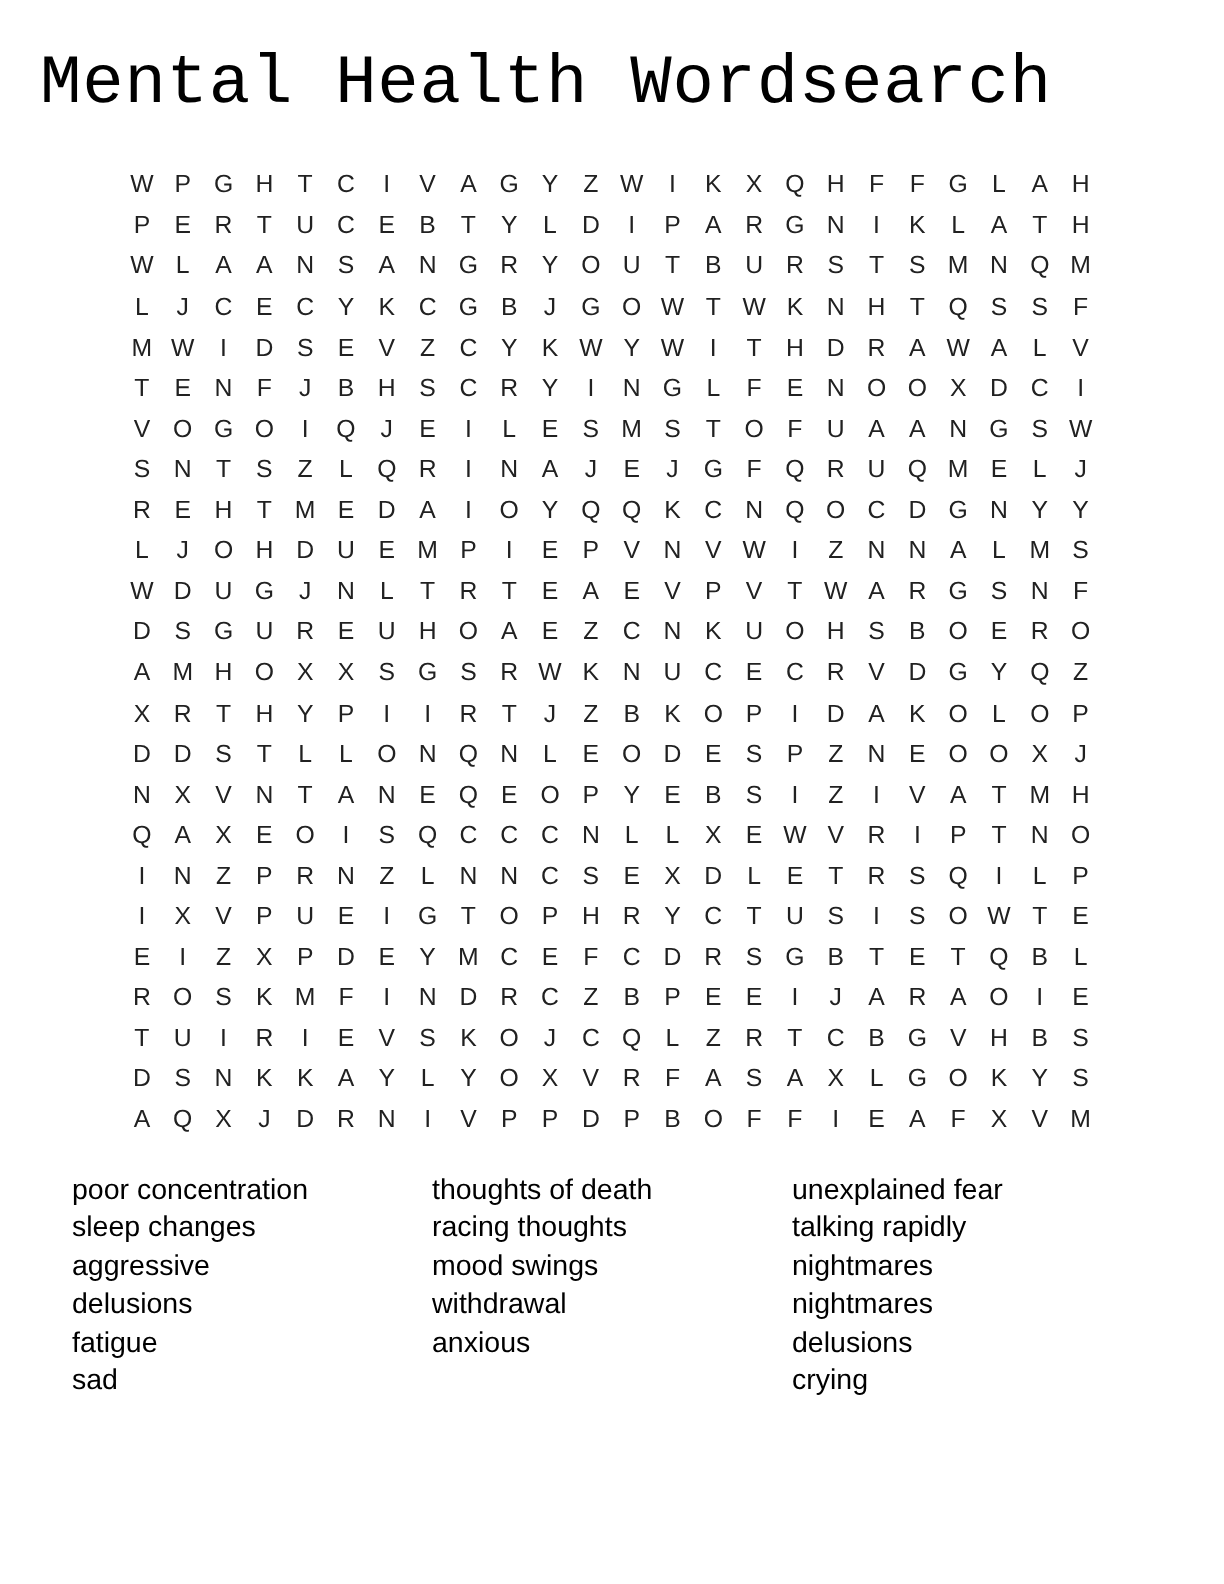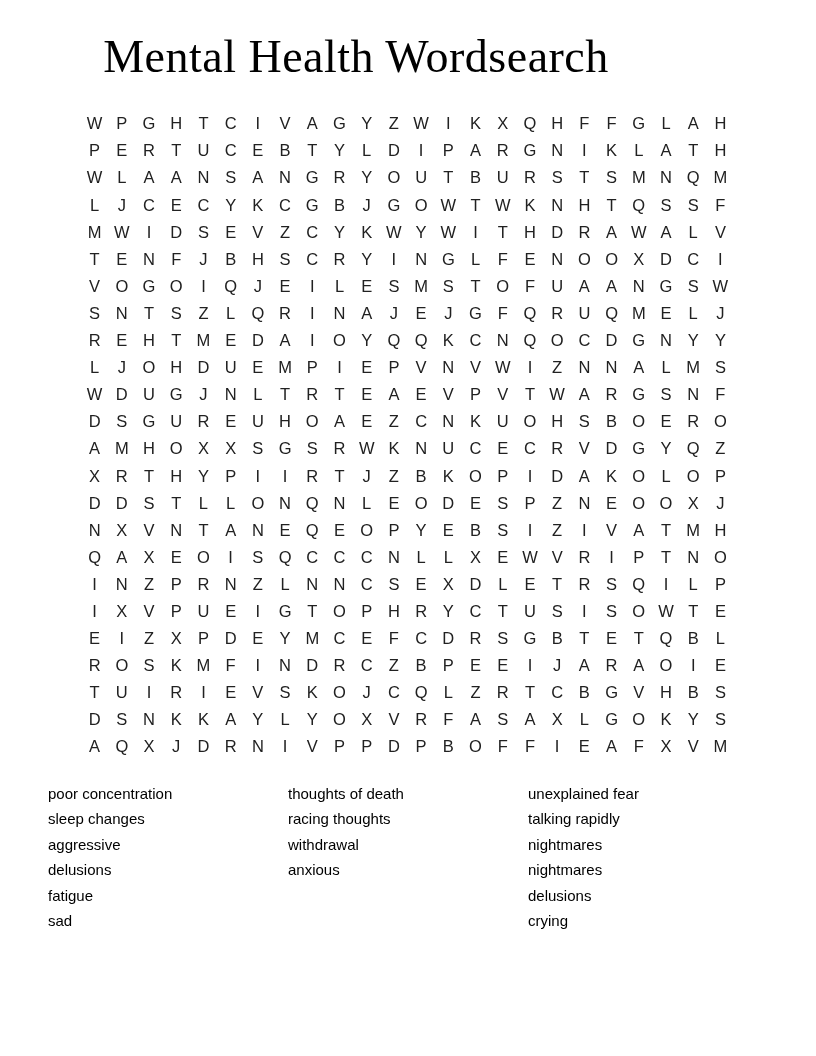--- a/index.html
+++ b/index.html
@@ -12,29 +12,29 @@
     width: 816px;
     height: 1056px;
     background: #ffffff;
     overflow: hidden;
     font-family: "Liberation Sans", sans-serif;
     color: #000000;
   }
   .title {
     position: absolute;
     top: 30px;
-    left: 0;
+    left: 8px;
     width: 712px;
     margin: 0;
     text-align: center;
     font-size: 46px;
     font-weight: 400;
     letter-spacing: 0.5px;
     color: #000000;
-    font-family: Liberation Serif, serif;
+    font-family: Liberation Mono, monospace;
   }
   .grid {
     position: absolute;
     top: 110px;
     left: 81px;
     width: 653px;
     display: grid;
     grid-template-columns: repeat(24, 1fr);
     grid-auto-rows: 27.1px;
   }
@@ -53,21 +53,21 @@
     left: 48px;
     width: 740px;
     display: flex;
     flex-direction: row;
   }
   .word-col {
     width: 240px;
     flex: 0 0 240px;
   }
   .word-item {
-    font-size: 15px;
+    font-size: 19px;
     line-height: 25.4px;
     color: #000000;
     white-space: nowrap;
     font-family: "Liberation Sans", sans-serif;
   }
 </style>
 </head>
 <body>
 
 <div class="page">
@@ -655,20 +655,21 @@
         <div class="word-item">poor concentration</div>
         <div class="word-item">sleep changes</div>
         <div class="word-item">aggressive</div>
         <div class="word-item">delusions</div>
         <div class="word-item">fatigue</div>
         <div class="word-item">sad</div>
       </div>
       <div class="word-col">
         <div class="word-item">thoughts of death</div>
         <div class="word-item">racing thoughts</div>
+        <div class="word-item">mood swings</div>
         <div class="word-item">withdrawal</div>
         <div class="word-item">anxious</div>
       </div>
       <div class="word-col">
         <div class="word-item">unexplained fear</div>
         <div class="word-item">talking rapidly</div>
         <div class="word-item">nightmares</div>
         <div class="word-item">nightmares</div>
         <div class="word-item">delusions</div>
         <div class="word-item">crying</div>

